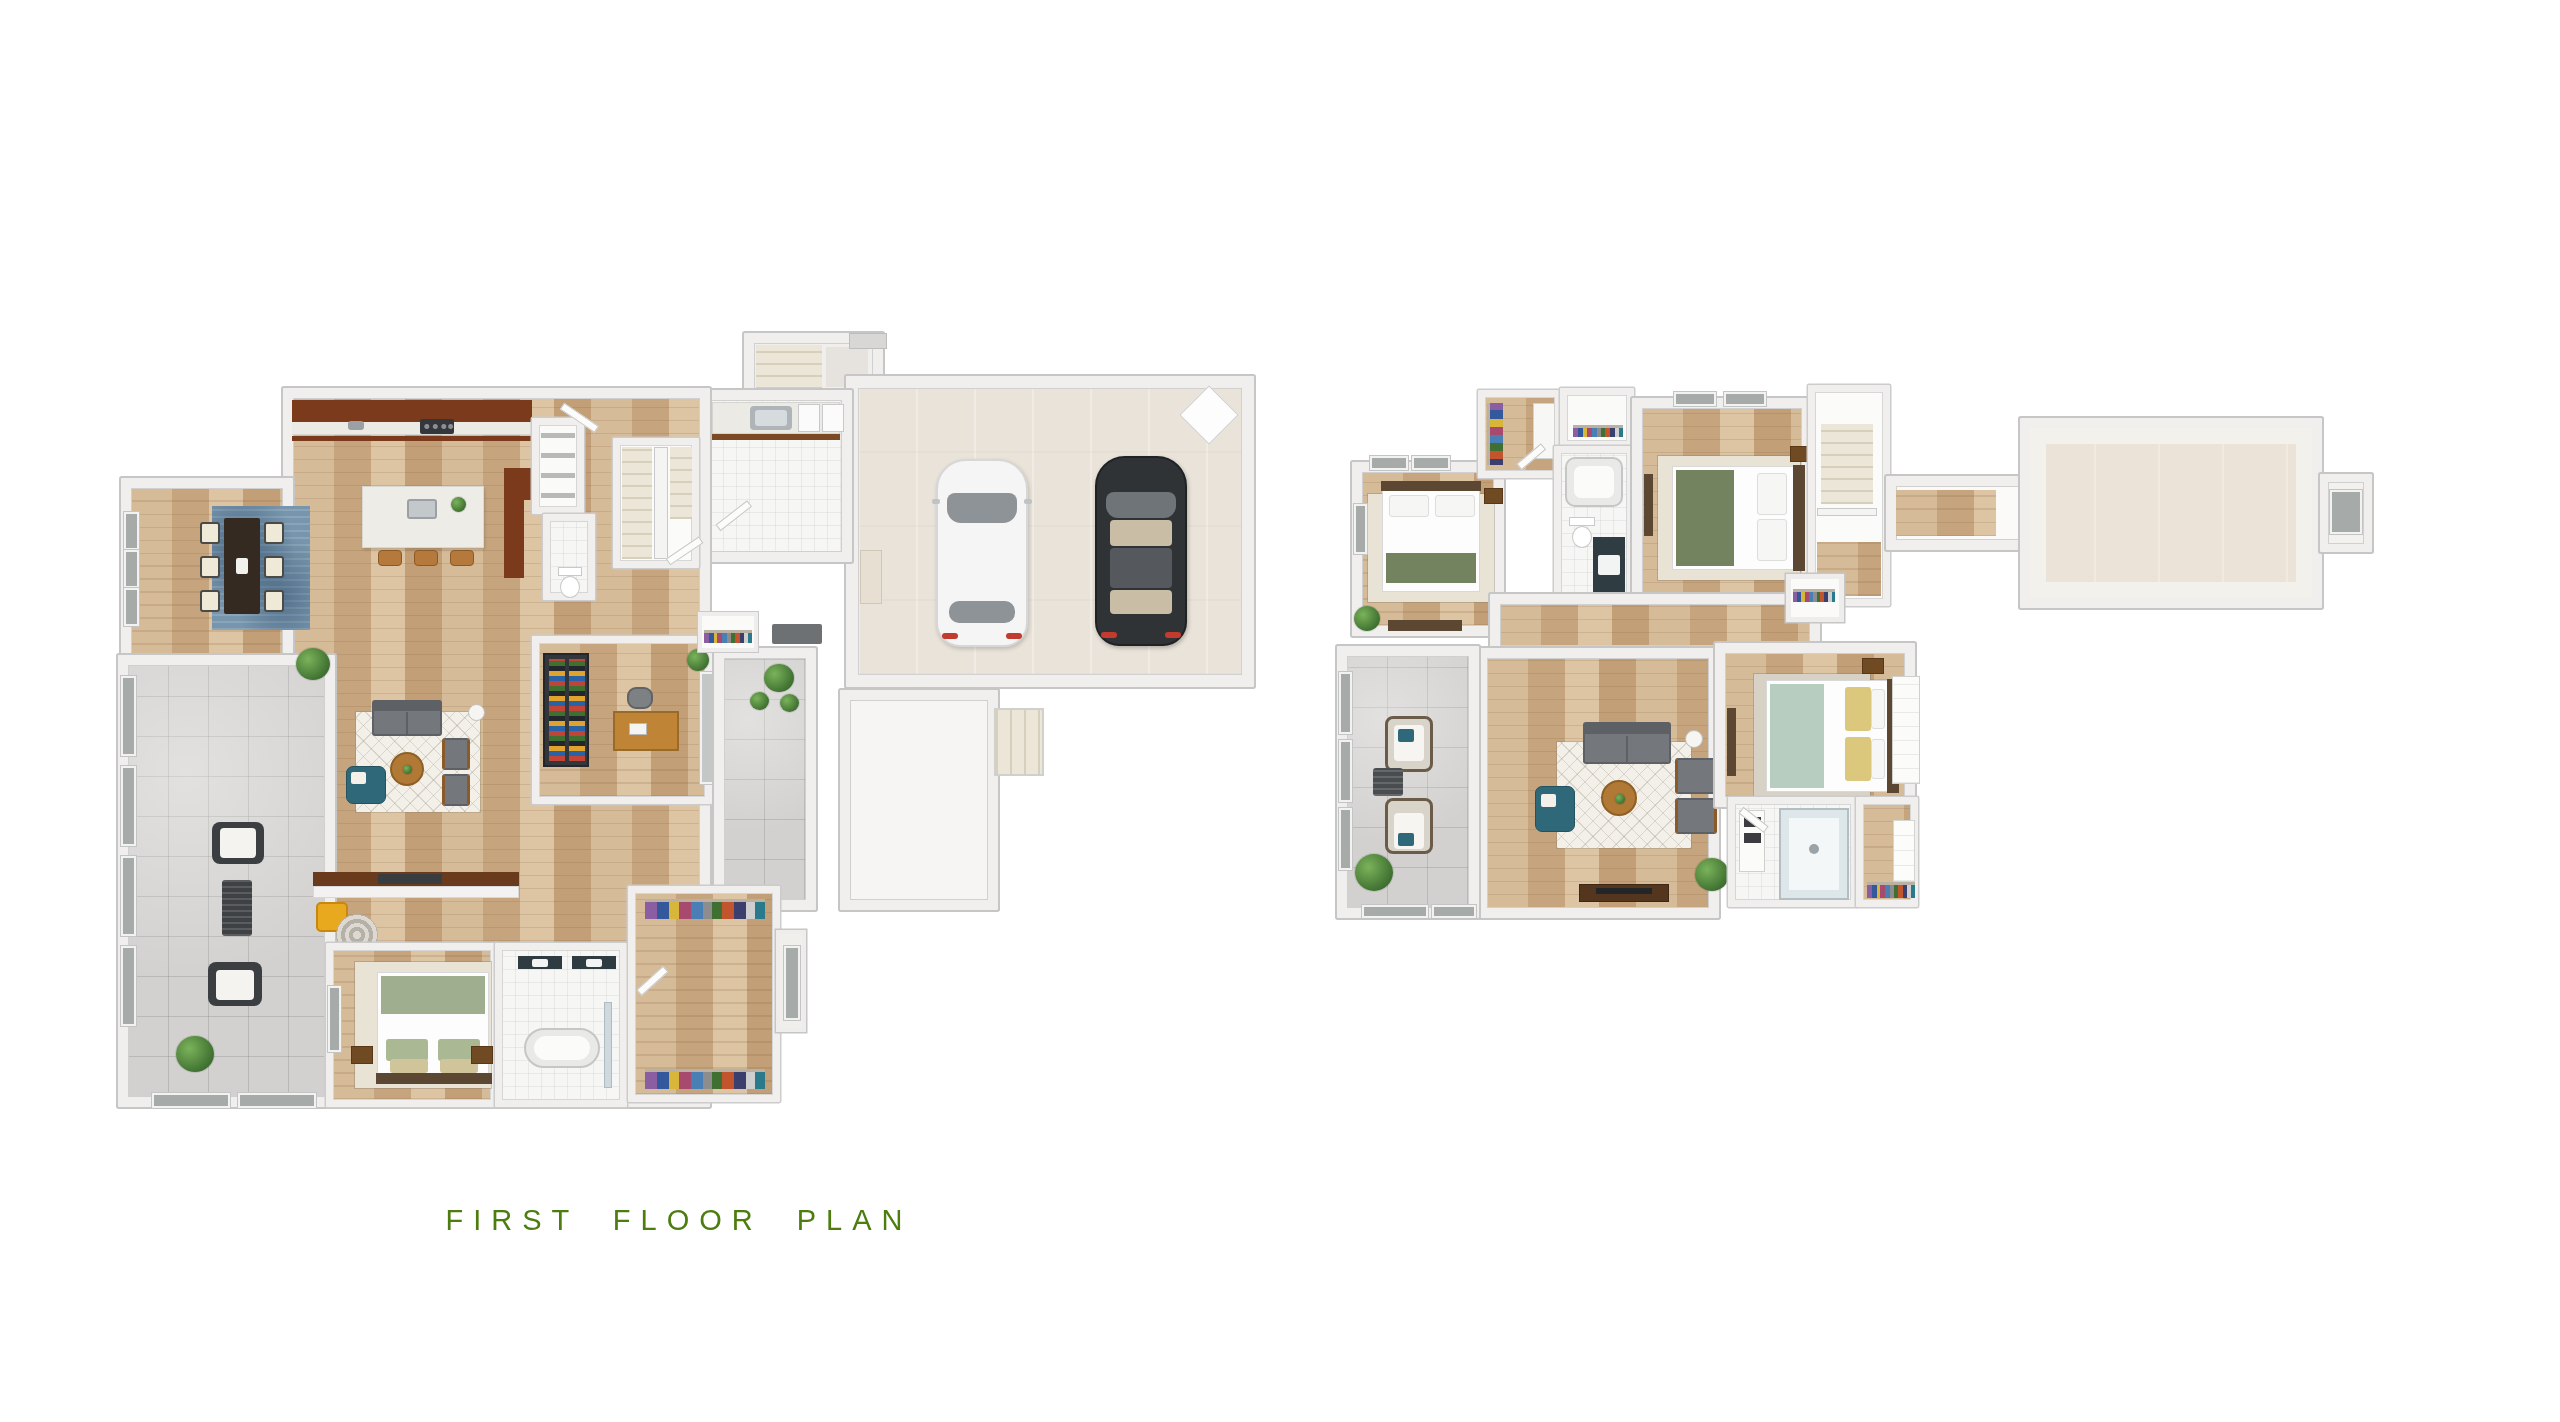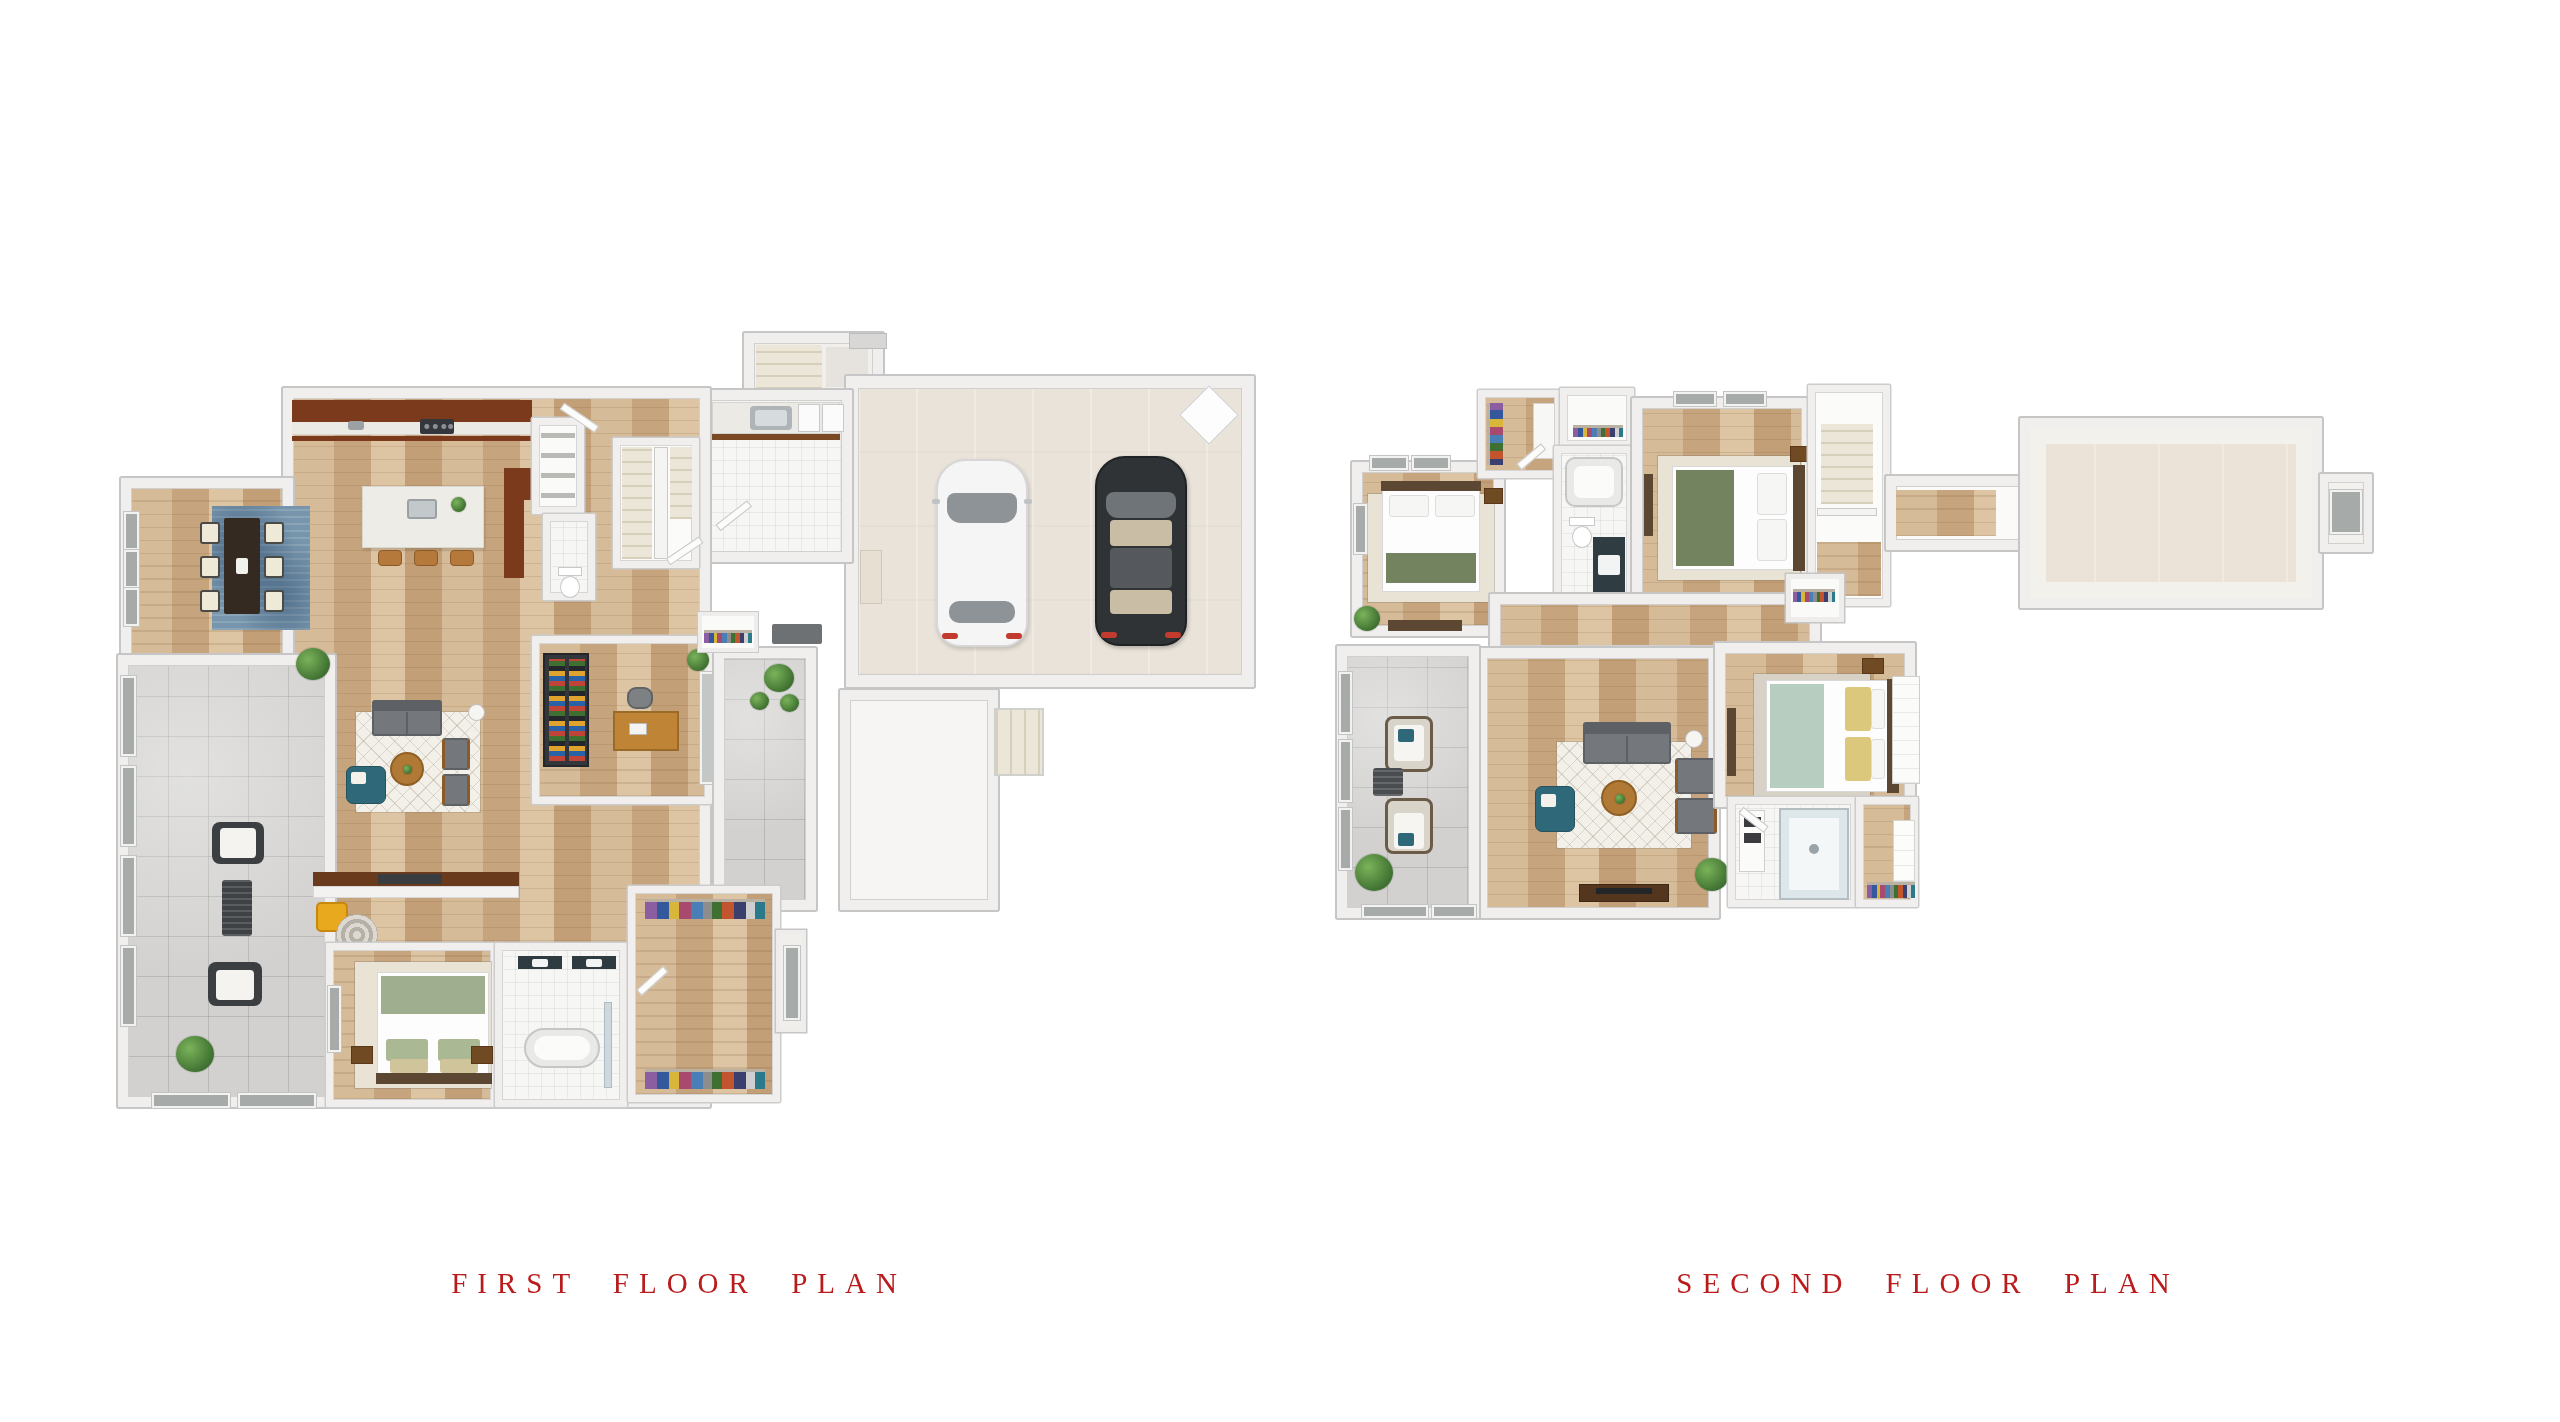--- a/index.html
+++ b/index.html
@@ -36,22 +36,22 @@
   .win{position:absolute;background:#a6abaa;border:2px solid #f2f2f1;box-shadow:0 0 0 1px #c4c4c4;}
   .door{position:absolute;height:6px;background:#fcfcfb;border:1px solid #c6c6c6;transform-origin:0 50%;}
   .plant{position:absolute;border-radius:50%;
         background:radial-gradient(circle at 35% 35%,#7ab35a,#3f7031 72%);
         box-shadow:0 0 0 1px rgba(0,0,0,.1);}
   .treads{background-color:#ece6d8;background-image:repeating-linear-gradient(0deg,#d6cfbc 0 2px,transparent 2px 12px);}
   .clothes{background:linear-gradient(90deg,#8a5ea0 0 10%,#33589c 10% 20%,#d8b63a 20% 28%,#a84a6e 28% 38%,#4a7fb5 38% 48%,#8d8d8d 48% 56%,#3f7031 56% 64%,#c2542e 64% 74%,#3a3f6e 74% 84%,#cfcfcf 84% 92%,#2a7a8c 92% 100%);
         border-top:3px solid #b9b2a4;}
   .books{background:repeating-linear-gradient(0deg,#c04438 0 5px,#2a62a8 5px 10px,#e0a32e 10px 15px,#23262b 15px 20px,#3f7031 20px 25px);}
   .gray-seat{background:#74787c;border:2px solid #5d6165;border-radius:3px;}
-  .caption{position:absolute;top:1267px;transform:translateX(-50%);white-space:nowrap;
-        font-size:29px;letter-spacing:10px;word-spacing:16px;color:#b91c1c;font-family:Liberation Serif, serif;}
+  .caption{position:absolute;top:1204px;transform:translateX(-50%);white-space:nowrap;
+        font-size:29px;letter-spacing:10px;word-spacing:16px;color:#4d7c0f;}
 </style>
 </head>
 <body>
 
 <div id="scene">
 
   <div style="position:absolute;inset:0;">
 
     <div class="room" style="left:744px;top:333px;width:139px;height:67px;background:#f1efec;">
       <div class="f treads" style="left:2px;top:2px;width:66px;height:44px;"></div>
@@ -390,16 +390,15 @@
 
     <div class="room" style="left:1886px;top:476px;width:144px;height:74px;background:#fbfaf8;">
       <div class="f wood" style="left:0px;top:4px;width:100px;height:46px;"></div>
     </div>
 
     <div class="room cream" style="left:2020px;top:418px;width:302px;height:190px;box-shadow:0 0 0 2px #c6c6c6, inset 0 0 0 16px #f3f1ec;"></div>
     <div class="room" style="left:2320px;top:474px;width:52px;height:78px;background:#f3f1ee;border-width:8px;">
       <div class="win" style="left:2px;top:8px;width:28px;height:40px;"></div>
     </div>
 
-    <div class="caption" style="left:1928px;">SECOND FLOOR PLAN</div>
   </div>
 
 </div>
 
 </body></html>

